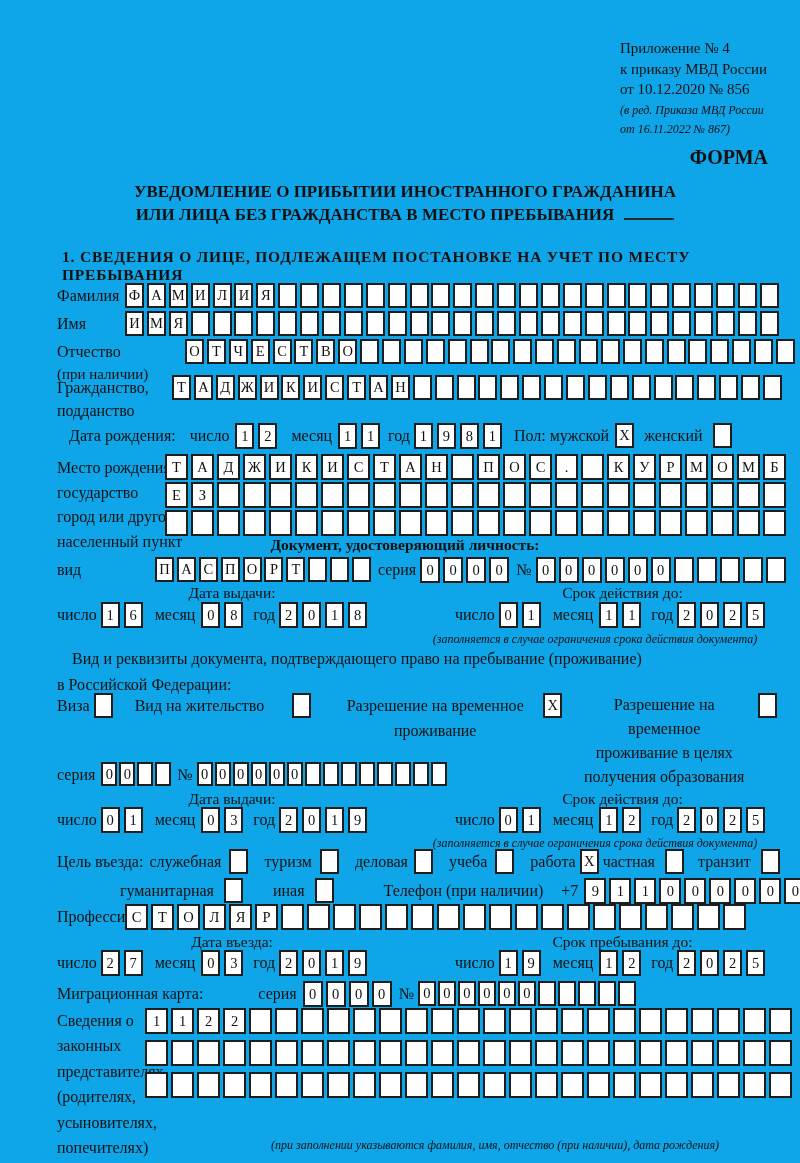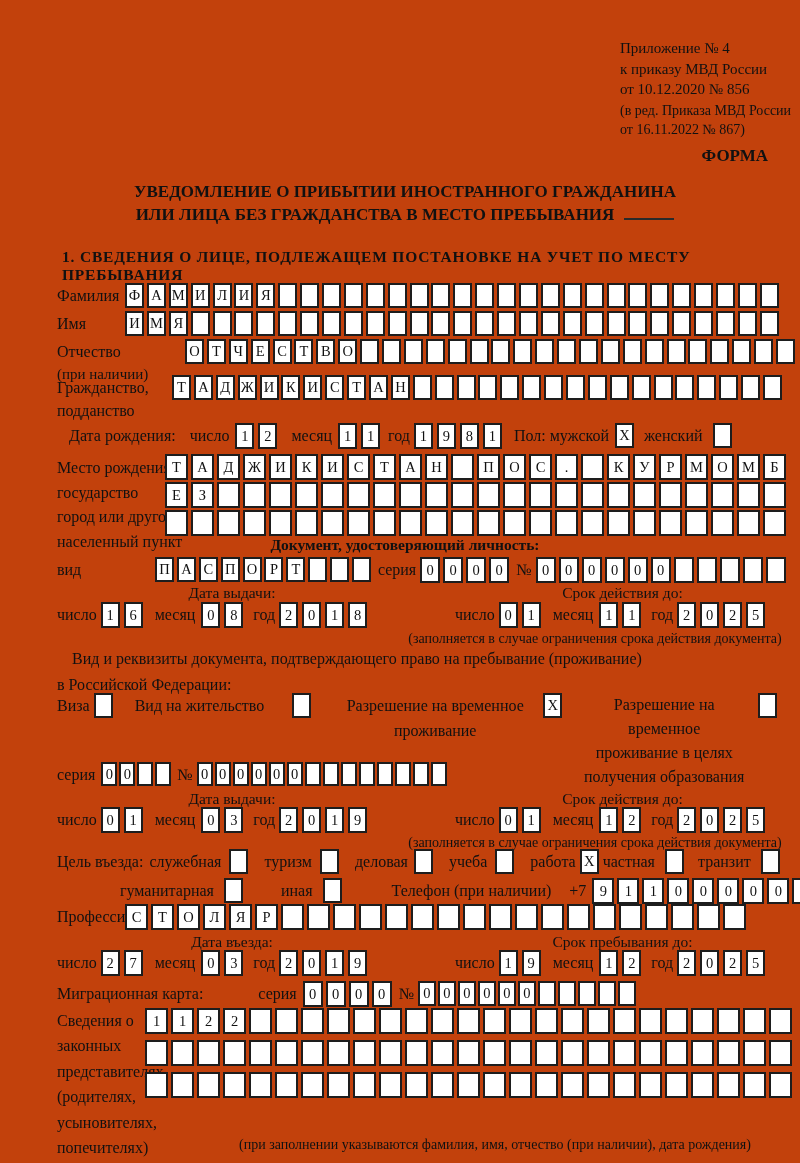--- a/index.html
+++ b/index.html
@@ -1,21 +1,21 @@
 <!DOCTYPE html>
 <html><head>
 <meta charset="utf-8">
 <style>
   html,body{margin:0;padding:0;background:#ffffff;}
   body{width:800px;height:1163px;font-family:"Liberation Serif","DejaVu Serif",serif;color:#111;}
-  .page{position:relative;width:800px;height:1163px;background:#c2410c;overflow:hidden;}
+  .page{position:relative;width:800px;height:1163px;background:#0ea5e9;overflow:hidden;}
   .abs{position:absolute;}
   .frow{position:absolute;display:flex;align-items:flex-start;}
   .lbl{font-size:16px;line-height:20px;padding-top:3px;white-space:nowrap;}
-  .small{font-size:14px;line-height:18px;}
+  .small{font-size:12px;line-height:18px;font-style:italic;}
   .bold{font-weight:bold;}
   .center{text-align:center;}
   .boxes{display:inline-flex;align-items:flex-start;flex-wrap:nowrap;}
   .cell{box-sizing:border-box;display:inline-flex;align-items:center;justify-content:center;
         border:2px solid #1d1d1d;background:#fff;font-size:14.5px;line-height:1;color:#111;}
   .pa .cell{width:19px;height:25px;margin-right:2.9px;}     
   .pb .cell{width:23px;height:26px;margin-right:3px;}       
   .pc .cell{width:20px;height:26px;margin-right:3px;}       
   .pd .cell{width:16px;height:24px;margin-right:2px;}       
   .pe .cell{width:19px;height:26px;margin-right:4px;}       
@@ -34,21 +34,21 @@
 
   <div class="abs" style="left:620px;top:38px;font-size:15px;line-height:20.5px;">
     <div>Приложение № 4</div>
     <div>к приказу МВД России</div>
     <div>от 10.12.2020 № 856</div>
   </div>
   <div class="abs small" style="left:620px;top:101px;line-height:19px;">
     <div>(в ред. Приказа МВД России</div>
     <div>от 16.11.2022 № 867)</div>
   </div>
-  <div class="abs bold" style="left:0;top:146px;width:768px;text-align:right;font-size:17px;">ФОРМА</div>
+  <div class="abs bold" style="left:0;top:146px;width:768px;text-align:right;font-size:20px;">ФОРМА</div>
 
   <div class="abs bold center" style="left:0;top:182px;width:810px;font-size:17px;">УВЕДОМЛЕНИЕ О ПРИБЫТИИ ИНОСТРАННОГО ГРАЖДАНИНА</div>
   <div class="abs bold center" style="left:0;top:204px;width:810px;font-size:17px;">
     <span>ИЛИ ЛИЦА БЕЗ ГРАЖДАНСТВА В МЕСТО ПРЕБЫВАНИЯ</span><span class="title-underline"></span>
   </div>
 
   <div class="abs bold" style="left:62px;top:248px;width:736px;font-size:15.5px;letter-spacing:0.8px;">1. СВЕДЕНИЯ О ЛИЦЕ, ПОДЛЕЖАЩЕМ ПОСТАНОВКЕ НА УЧЕТ ПО МЕСТУ ПРЕБЫВАНИЯ</div>
 
   <div class="frow" style="left:57px;top:283px;">
     <span class="lbl" style="width:68px;">Фамилия</span>
@@ -520,21 +520,21 @@
     <span class="boxes cb ml10">
         <span class="cell"></span>
       </span>
   </div>
 
   <div class="frow" style="left:57px;top:878px;">
     <span class="lbl" style="margin-left:63px;">гуманитарная</span>
     <span class="boxes cb ml10">
         <span class="cell"></span>
       </span>
-    <span class="lbl" style="margin-left:38px;text-align:right;">иная</span>
+    <span class="lbl" style="margin-left:30px;text-align:right;">иная</span>
     <span class="boxes cb ml10">
         <span class="cell"></span>
       </span>
     <span class="lbl" style="margin-left:50px;">Телефон (при наличии)</span>
     <span class="lbl" style="margin-left:18px;">+7</span>
     <span class="boxes pp ml6">
         <span class="cell">9</span>
         <span class="cell">1</span>
         <span class="cell">1</span>
         <span class="cell">0</span>

